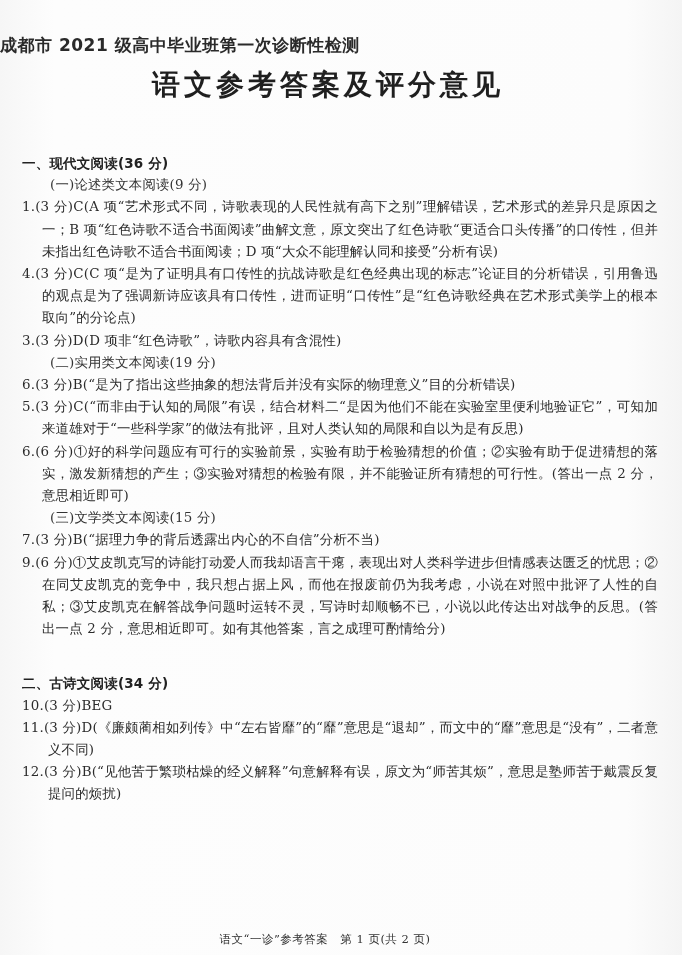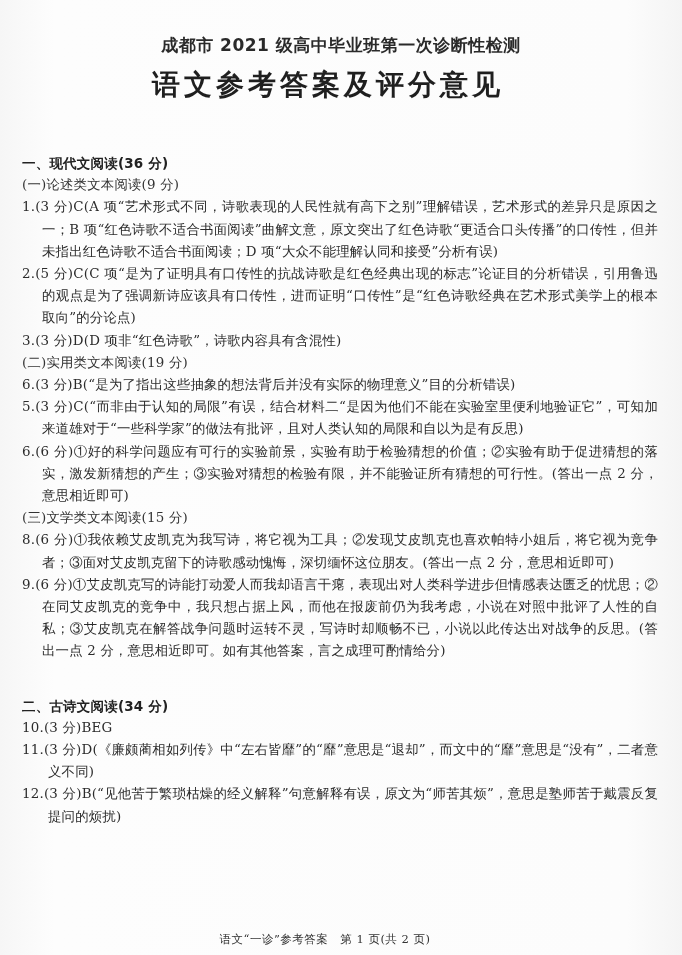--- a/index.html
+++ b/index.html
@@ -20,21 +20,20 @@
     left: 0; top: 0;
     width: 682px;
     height: 955px;
     background: linear-gradient(90deg, #f6f6f6 0%, #fdfdfd 8%, #fcfcfc 92%, #f4f4f4 100%);
   }
   .title1 {
     position: absolute;
     top: 34px;
     left: 0;
     width: 682px;
-    text-align: center;
     font-family: "DejaVu Sans", "Liberation Sans", sans-serif;
     font-weight: bold;
     font-size: 17px;
     letter-spacing: 0.5px;
     color: #2a2a2a;
   }
   .title2 {
     position: absolute;
     top: 66px;
     left: 0;
@@ -57,20 +56,21 @@
   }
   .sec {
     font-family: "DejaVu Sans", "Liberation Sans", sans-serif;
     font-weight: bold;
     font-size: 13.5px;
     color: #222;
     margin-top: 32px;
   }
   .sub {
     color: #333;
+    margin-left: 28px;
   }
   .q {
     padding-left: 20px;
     text-indent: -20px;
     text-align: justify;
     text-align-last: left;
   }
   .q.two {
     padding-left: 26px;
     text-indent: -26px;
@@ -90,30 +90,30 @@
 <body>
 
 <div class="page">
   <div class="title1">成都市 2021 级高中毕业班第一次诊断性检测</div>
   <div class="title2">语文参考答案及评分意见</div>
 
   <div class="content">
     <div class="sec">一、现代文阅读(36 分)</div>
     <div class="sub">(一)论述类文本阅读(9 分)</div>
     <div class="q">1.(3 分)C(A 项“艺术形式不同，诗歌表现的人民性就有高下之别”理解错误，艺术形式的差异只是原因之一；B 项“红色诗歌不适合书面阅读”曲解文意，原文突出了红色诗歌“更适合口头传播”的口传性，但并未指出红色诗歌不适合书面阅读；D 项“大众不能理解认同和接受”分析有误)</div>
-    <div class="q">2.(5 分)C(C 项“是为了证明具有口传性的抗战诗歌是红色经典出现的标志”论证目的分析错误，引用鲁迅的观点是为了强调新诗应该具有口传性，进而证明“口传性”是“红色诗歌经典在艺术形式美学上的根本取向”的分论点)</div>
+    <div class="q">4.(3 分)C(C 项“是为了证明具有口传性的抗战诗歌是红色经典出现的标志”论证目的分析错误，引用鲁迅的观点是为了强调新诗应该具有口传性，进而证明“口传性”是“红色诗歌经典在艺术形式美学上的根本取向”的分论点)</div>
     <div class="q">3.(3 分)D(D 项非“红色诗歌”，诗歌内容具有含混性)</div>
 
     <div class="sub">(二)实用类文本阅读(19 分)</div>
     <div class="q">6.(3 分)B(“是为了指出这些抽象的想法背后并没有实际的物理意义”目的分析错误)</div>
     <div class="q">5.(3 分)C(“而非由于认知的局限”有误，结合材料二“是因为他们不能在实验室里便利地验证它”，可知加来道雄对于“一些科学家”的做法有批评，且对人类认知的局限和自以为是有反思)</div>
     <div class="q">6.(6 分)①好的科学问题应有可行的实验前景，实验有助于检验猜想的价值；②实验有助于促进猜想的落实，激发新猜想的产生；③实验对猜想的检验有限，并不能验证所有猜想的可行性。(答出一点 2 分，意思相近即可)</div>
 
     <div class="sub">(三)文学类文本阅读(15 分)</div>
-    <div class="q">8.(6 分)①我依赖艾皮凯克为我写诗，将它视为工具；②发现艾皮凯克也喜欢帕特小姐后，将它视为竞争者；③面对艾皮凯克留下的诗歌感动愧悔，深切缅怀这位朋友。(答出一点 2 分，意思相近即可)</div>
+    <div class="q">7.(3 分)B(“据理力争的背后透露出内心的不自信”分析不当)</div>
     <div class="q">9.(6 分)①艾皮凯克写的诗能打动爱人而我却语言干瘪，表现出对人类科学进步但情感表达匮乏的忧思；②在同艾皮凯克的竞争中，我只想占据上风，而他在报废前仍为我考虑，小说在对照中批评了人性的自私；③艾皮凯克在解答战争问题时运转不灵，写诗时却顺畅不已，小说以此传达出对战争的反思。(答出一点 2 分，意思相近即可。如有其他答案，言之成理可酌情给分)</div>
 
     <div class="sec">二、古诗文阅读(34 分)</div>
     <div class="q two">10.(3 分)BEG</div>
     <div class="q two">11.(3 分)D(《廉颇蔺相如列传》中“左右皆靡”的“靡”意思是“退却”，而文中的“靡”意思是“没有”，二者意义不同)</div>
     <div class="q two">12.(3 分)B(“见他苦于繁琐枯燥的经义解释”句意解释有误，原文为“师苦其烦”，意思是塾师苦于戴震反复提问的烦扰)</div>
   </div>
 
   <div class="footer">语文“一诊”参考答案　第 1 页(共 2 页)</div>
 </div>

